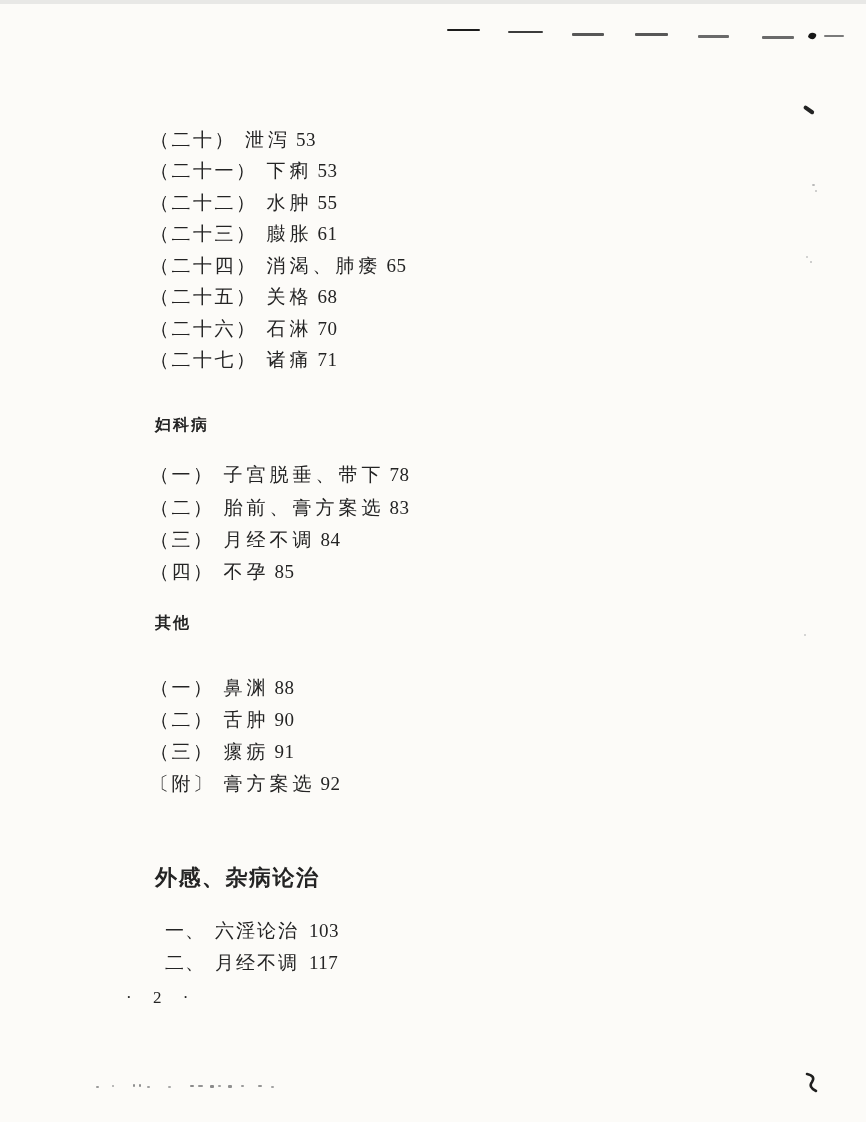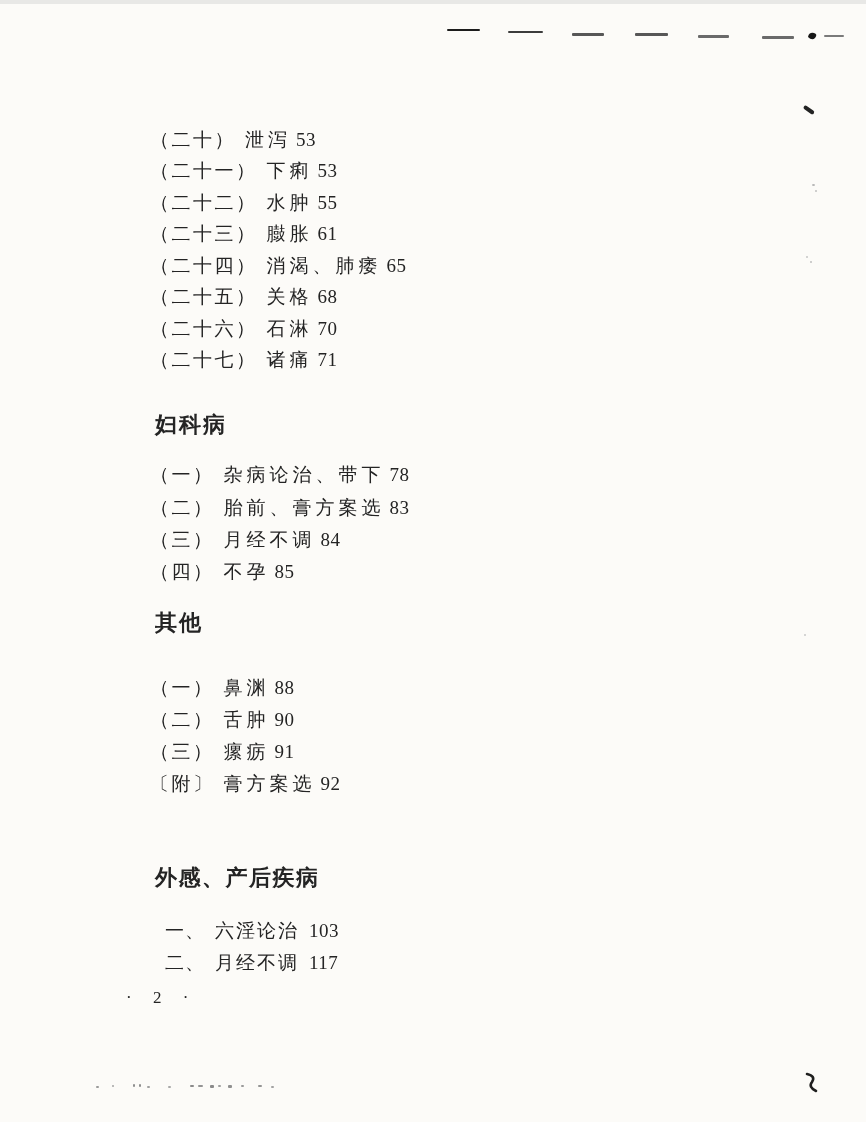--- a/index.html
+++ b/index.html
@@ -23,21 +23,21 @@
   .row .title { letter-spacing:4px; }
   .row .dots  {
     flex:1; align-self:center; height:13px; margin-left:5px;
     background-image:radial-gradient(circle, #2d2d2d 1.15px, rgba(0,0,0,0) 1.5px);
     background-size:6.6px 13px; background-position:0 55%; background-repeat:repeat-x;
   }
   .row .page  { letter-spacing:0.5px; }
   
   .hdr {
     position:absolute; font-weight:bold; letter-spacing:2px;
-    font-size:22px; line-height:26px; white-space:nowrap;
+    font-size:16px; line-height:26px; white-space:nowrap;
   }
   .hdr-essays { font-size:29px; line-height:34px; letter-spacing:62px; }
   .subhdr {
     position:absolute; font-weight:bold; font-size:22px; line-height:26px;
     letter-spacing:1.5px; white-space:nowrap;
   }
   
   .row.essay { left:165px; width:548px; }
   .row.essay .num   { letter-spacing:1px; margin-right:10px; }
   .row.essay .title { letter-spacing:2px; }
@@ -120,21 +120,21 @@
   <div class="row" style="top:340px">
     <span class="num">（二十七）</span>
     <span class="title">诸痛</span>
     <span class="dots"></span>
     <span class="page">71</span>
   </div>
 
   <div class="hdr" style="left:155px;top:408px">妇科病</div>
   <div class="row" style="top:455px">
     <span class="num">（一）</span>
-    <span class="title">杂病论治、带下</span>
+    <span class="title">子宫脱垂、带下</span>
     <span class="dots"></span>
     <span class="page">78</span>
   </div>
   <div class="row" style="top:488px">
     <span class="num">（二）</span>
     <span class="title">胎前、膏方案选</span>
     <span class="dots"></span>
     <span class="page">83</span>
   </div>
   <div class="row" style="top:520px">
@@ -169,21 +169,21 @@
     <span class="dots"></span>
     <span class="page">91</span>
   </div>
   <div class="row" style="top:764px">
     <span class="num">〔附〕</span>
     <span class="title">膏方案选</span>
     <span class="dots"></span>
     <span class="page">92</span>
   </div>
 
-  <div class="subhdr" style="left:155px;top:861px">外感、产后疾病</div>
+  <div class="subhdr" style="left:155px;top:861px">外感、杂病论治</div>
   <div class="row essay" style="top:911px">
     <span class="num">一、</span>
     <span class="title">六淫论治</span>
     <span class="dots"></span>
     <span class="page">103</span>
   </div>
   <div class="row essay" style="top:943px">
     <span class="num">二、</span>
     <span class="title">月经不调</span>
     <span class="dots"></span>

